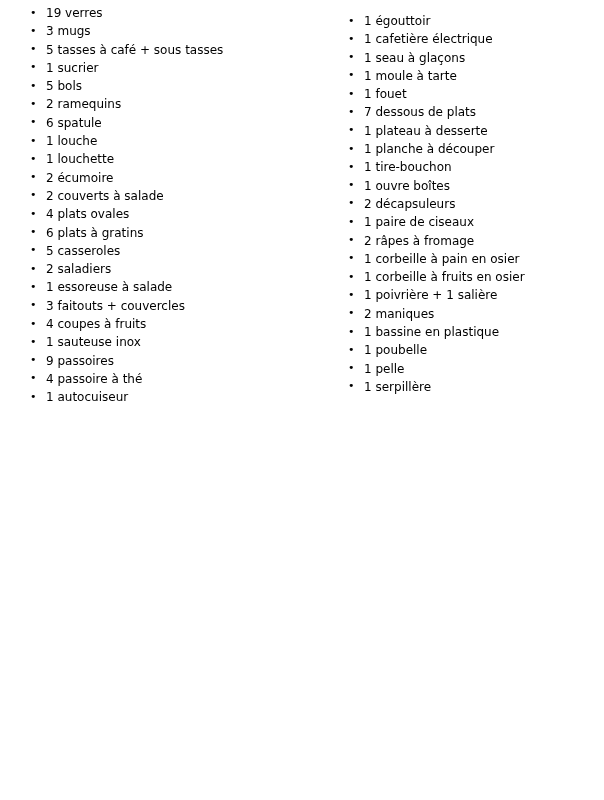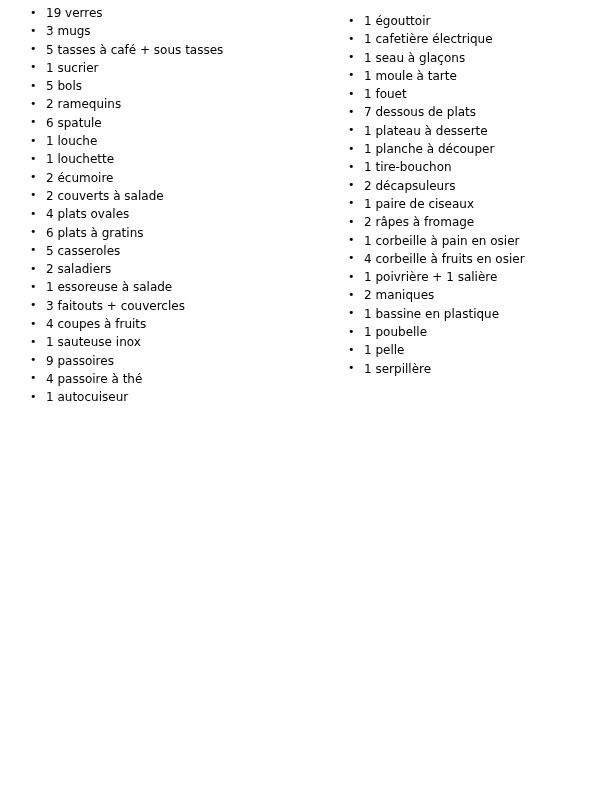--- a/index.html
+++ b/index.html
@@ -96,25 +96,26 @@
       <ul class="item-list">
         <li>1 égouttoir</li>
         <li>1 cafetière électrique</li>
         <li>1 seau à glaçons</li>
         <li>1 moule à tarte</li>
         <li>1 fouet</li>
         <li>7 dessous de plats</li>
         <li>1 plateau à desserte</li>
         <li>1 planche à découper</li>
         <li>1 tire-bouchon</li>
+        <li>1 ouvre boîtes</li>
         <li>2 décapsuleurs</li>
         <li>1 paire de ciseaux</li>
         <li>2 râpes à fromage</li>
         <li>1 corbeille à pain en osier</li>
-        <li>4 corbeille à fruits en osier</li>
+        <li>1 corbeille à fruits en osier</li>
         <li>1 poivrière + 1 salière</li>
         <li>2 maniques</li>
         <li>1 bassine en plastique</li>
         <li>1 poubelle</li>
         <li>1 pelle</li>
         <li>1 serpillère</li>
       </ul>
     </div>
 
   </div>

